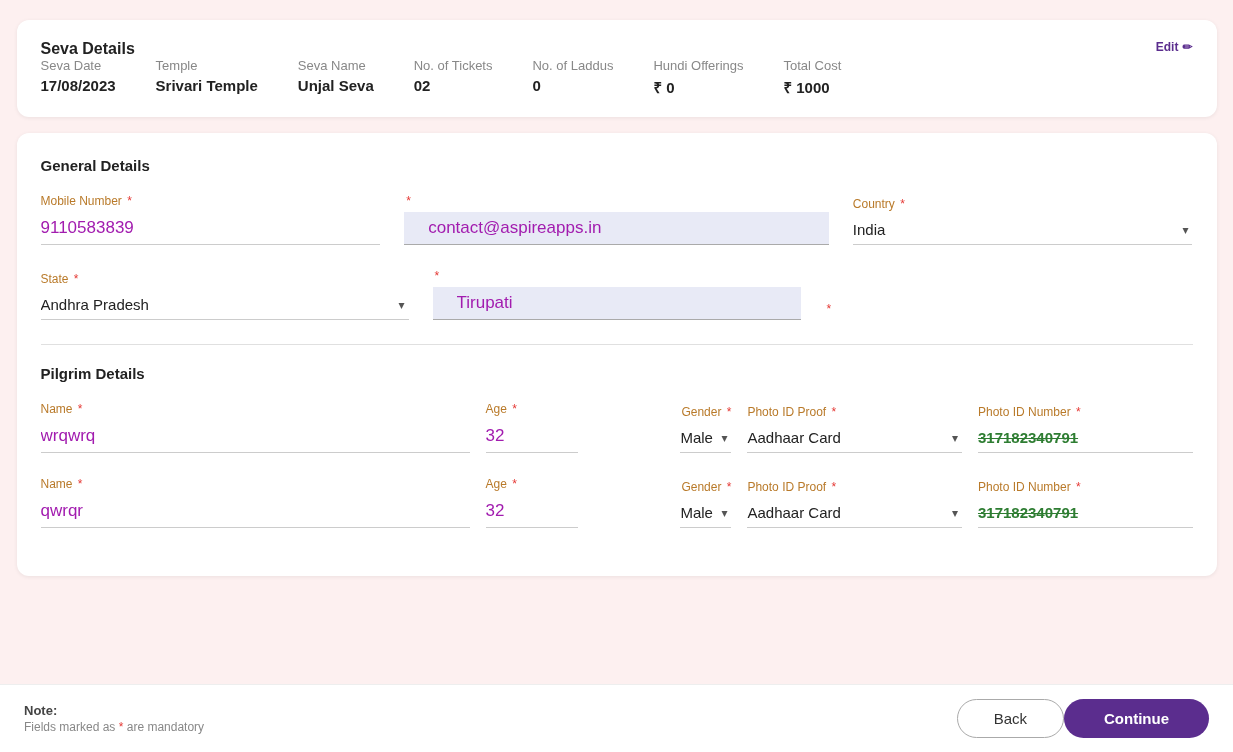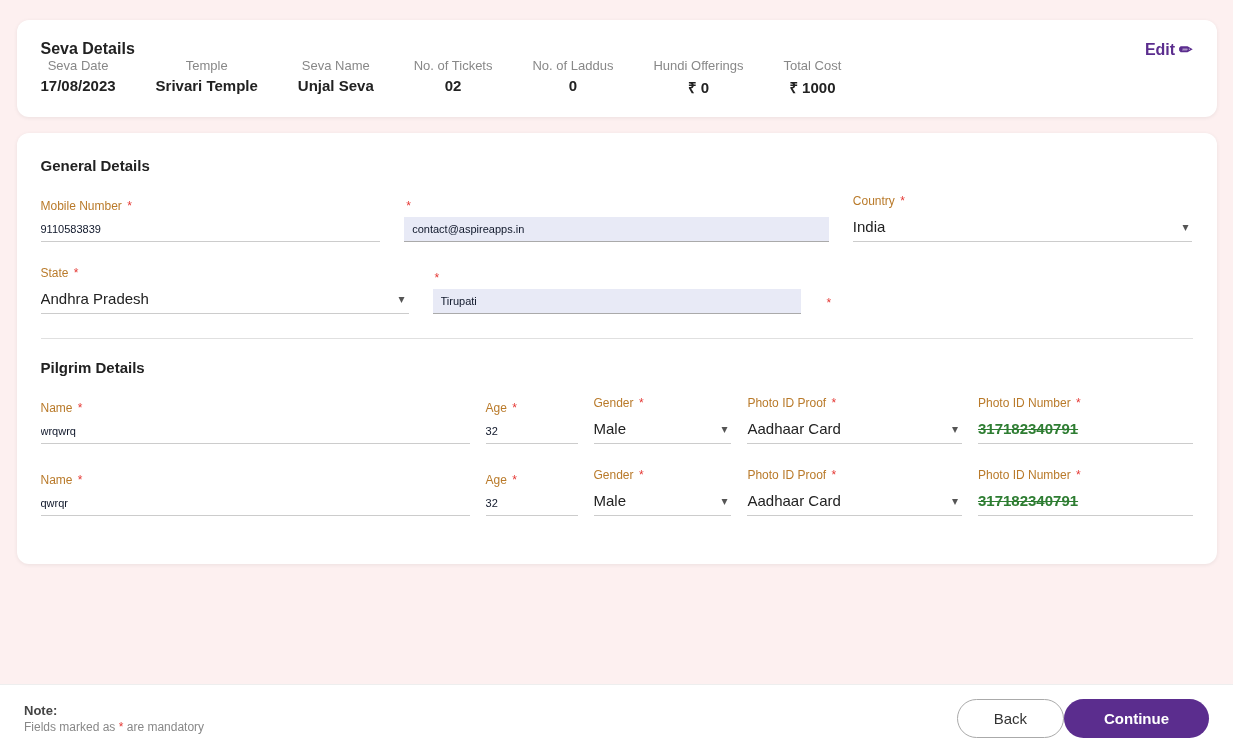--- a/index.html
+++ b/index.html
@@ -37,39 +37,38 @@
       color: #222;
       margin-bottom: 16px;
     }
 
     .edit-btn {
       position: absolute;
       top: 20px;
       right: 24px;
       color: #5b2d8e;
       font-weight: 600;
-      font-size: 16px;
+      font-size: 12px;
       cursor: pointer;
       display: flex;
       align-items: center;
       gap: 4px;
       background: none;
       border: none;
     }
 
     .seva-fields {
       display: flex;
       gap: 40px;
       flex-wrap: wrap;
     }
 
     .seva-field {
       display: flex;
       flex-direction: column;
-      align-items: center;
     }
 
     .seva-field-label {
       font-size: 13px;
       color: #888;
       margin-bottom: 4px;
     }
 
     .seva-field-value {
       font-size: 15px;
@@ -120,31 +119,31 @@
 
     .field-label .required {
       color: #e53935;
       margin-left: 2px;
     }
 
     .field-input {
       border: none;
       border-bottom: 1.5px solid #ccc;
       padding: 6px 0;
-      font-size: 11px;
-      color: #0f172a;
+      font-size: 17px;
+      color: #a21caf;
       background: transparent;
       outline: none;
       width: 100%;
     }
 
     .field-input.highlighted {
       background: #e8eaf6;
       border-bottom: 1.5px solid #aaa;
-      padding: 6px 8px;
+      padding: 6px 24px;
     }
 
     .field-select-wrapper {
       position: relative;
     }
 
     .field-select-wrapper select {
       appearance: none;
       border: none;
       border-bottom: 1.5px solid #ccc;
@@ -181,21 +180,21 @@
       align-items: flex-end;
     }
 
     .pilgrim-field {
       display: flex;
       flex-direction: column;
     }
 
     .pilgrim-field.name { flex: 2.8; }
     .pilgrim-field.age { flex: 0.6; }
-    .pilgrim-field.gender { flex: 0.9; }
+    .pilgrim-field.gender { flex: 0.9; align-items: flex-end; }
     .pilgrim-field.photo-proof { flex: 1.4; }
     .pilgrim-field.photo-id { flex: 1.4; }
 
     .photo-id-value {
       font-size: 15px;
       color: #2e7d32;
       text-decoration: line-through;
       border-bottom: 1.5px solid #ccc;
       padding: 6px 0;
       font-weight: bold;

